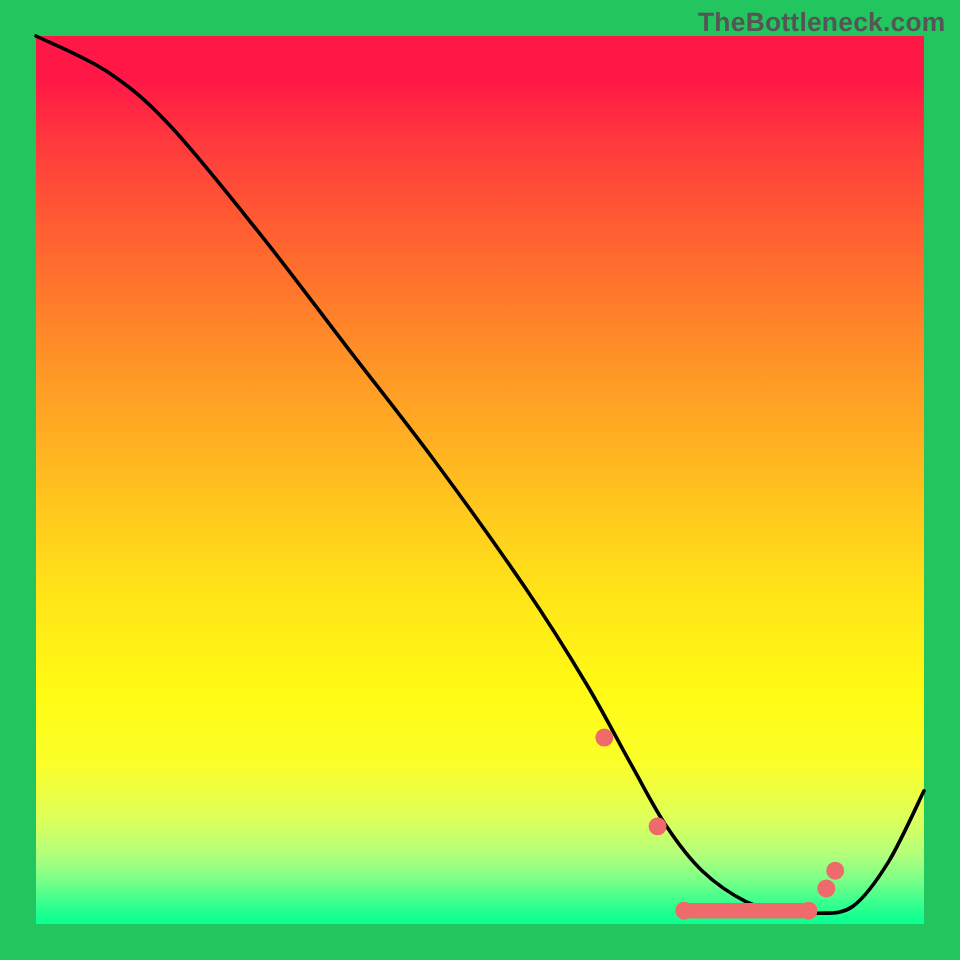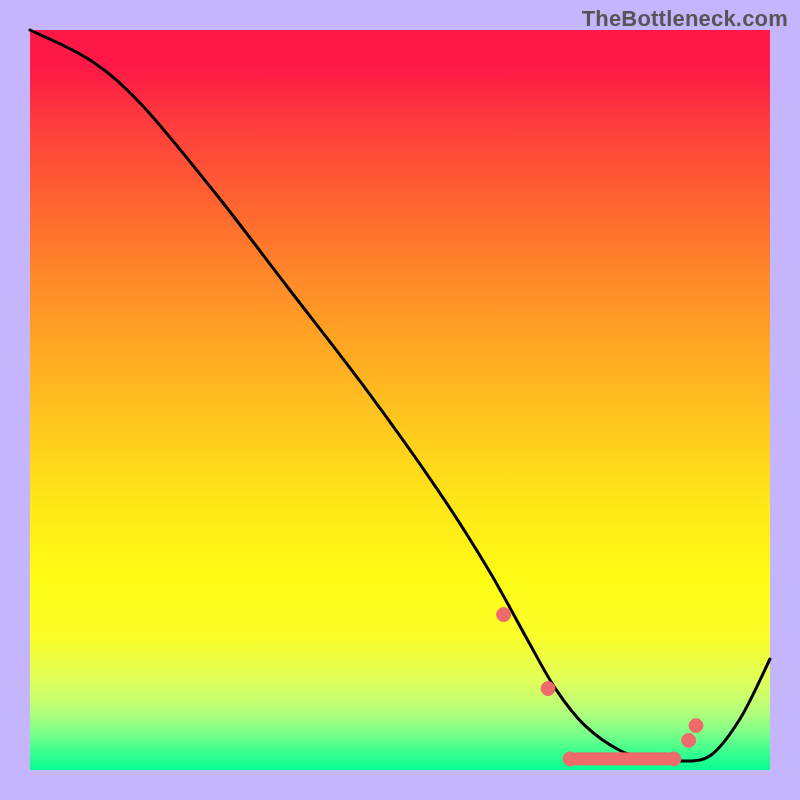--- a/index.html
+++ b/index.html
@@ -1,21 +1,21 @@
 <!DOCTYPE html>
 <html><head>
 <meta charset="utf-8">
 <style>
   * { margin: 0; padding: 0; box-sizing: border-box; }
   html, body { width: 800px; height: 800px; overflow: hidden; background: #000; }
   .frame {
     position: relative;
     width: 800px;
     height: 800px;
-    background: #c4b5fd;
+    background: #22c55e;
   }
   .watermark {
     position: absolute;
     top: 6px;
     right: 12px;
     font-family: Arial, Helvetica, sans-serif;
     font-size: 22px;
     font-weight: bold;
     color: #555;
     letter-spacing: 0.2px;

